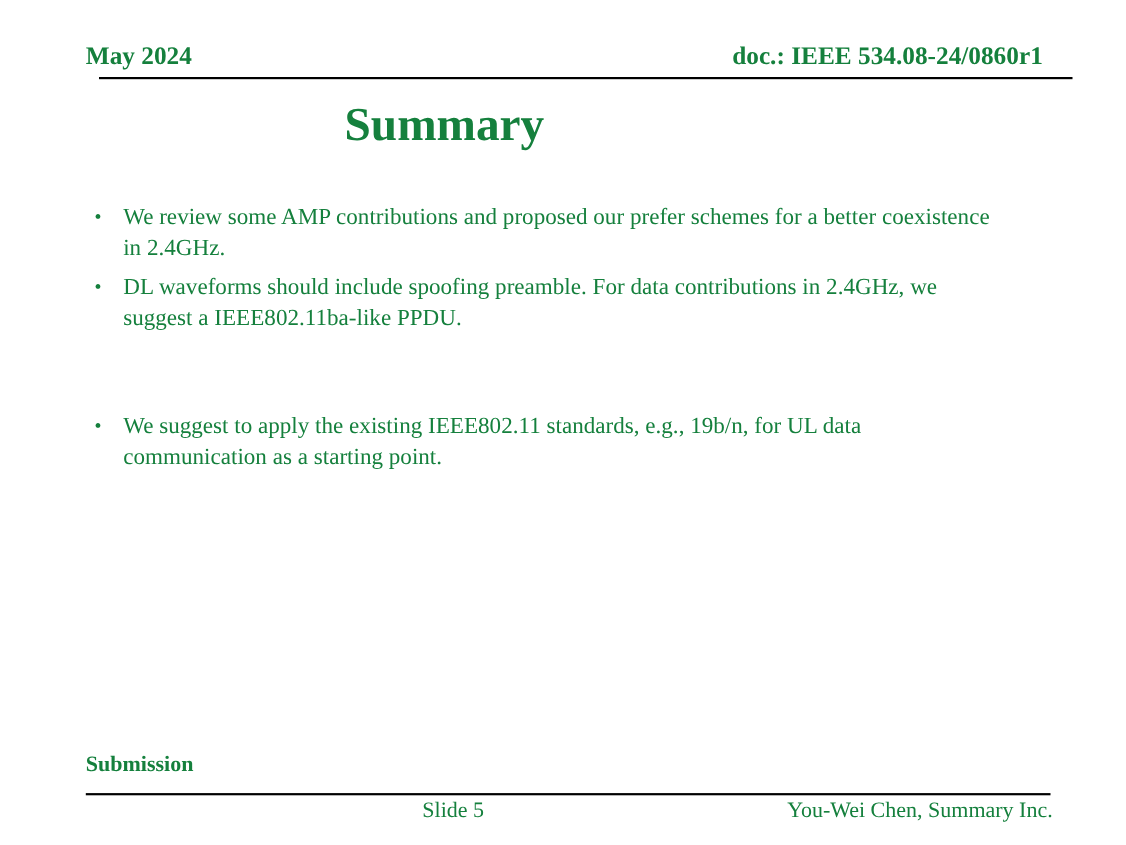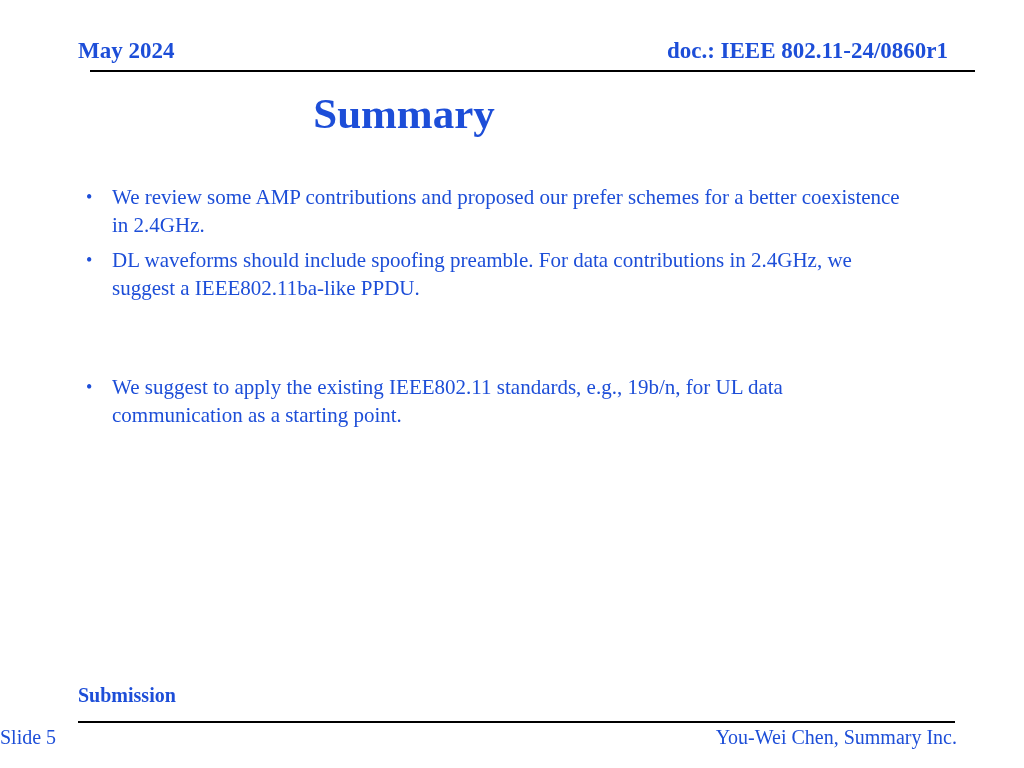--- a/index.html
+++ b/index.html
@@ -5,21 +5,21 @@
   html, body {
     margin: 0;
     padding: 0;
     background: #ffffff;
   }
   .slide {
     position: relative;
     width: 1024px;
     height: 768px;
     background: #ffffff;
-    color: #1d4ed8;
+    color: #15803d;
     font-family: "Liberation Serif", "DejaVu Serif", serif;
     overflow: hidden;
   }
   .header-left {
     position: absolute;
     left: 78px;
     top: 38px;
     font-size: 23px;
     font-weight: bold;
     white-space: nowrap;
@@ -93,38 +93,39 @@
     top: 684px;
     font-size: 20px;
     white-space: nowrap;
     font-weight: bold;
   }
   .footer-center {
     position: absolute;
     left: 0;
     top: 726px;
     width: 824px;
+    text-align: center;
     font-size: 20px;
   }
   .footer-right {
     position: absolute;
     right: 67px;
     top: 726px;
     font-size: 20px;
     white-space: nowrap;
   }
 </style>
 </head>
 <body>
 
 <div class="slide">
 
   <div class="header-left">May 2024</div>
 
-  <div class="header-right">doc.: IEEE 802.11-24/0860r1</div>
+  <div class="header-right">doc.: IEEE 534.08-24/0860r1</div>
 
   <div class="header-rule"></div>
 
   <h1 class="title">Summary</h1>
 
   <ul class="bullets">
     <li class="bullet">
       <span class="marker">•</span>
       <span class="bullet-text">We review some AMP contributions and proposed our prefer schemes for a better coexistence in 2.4GHz.</span>
     </li>

